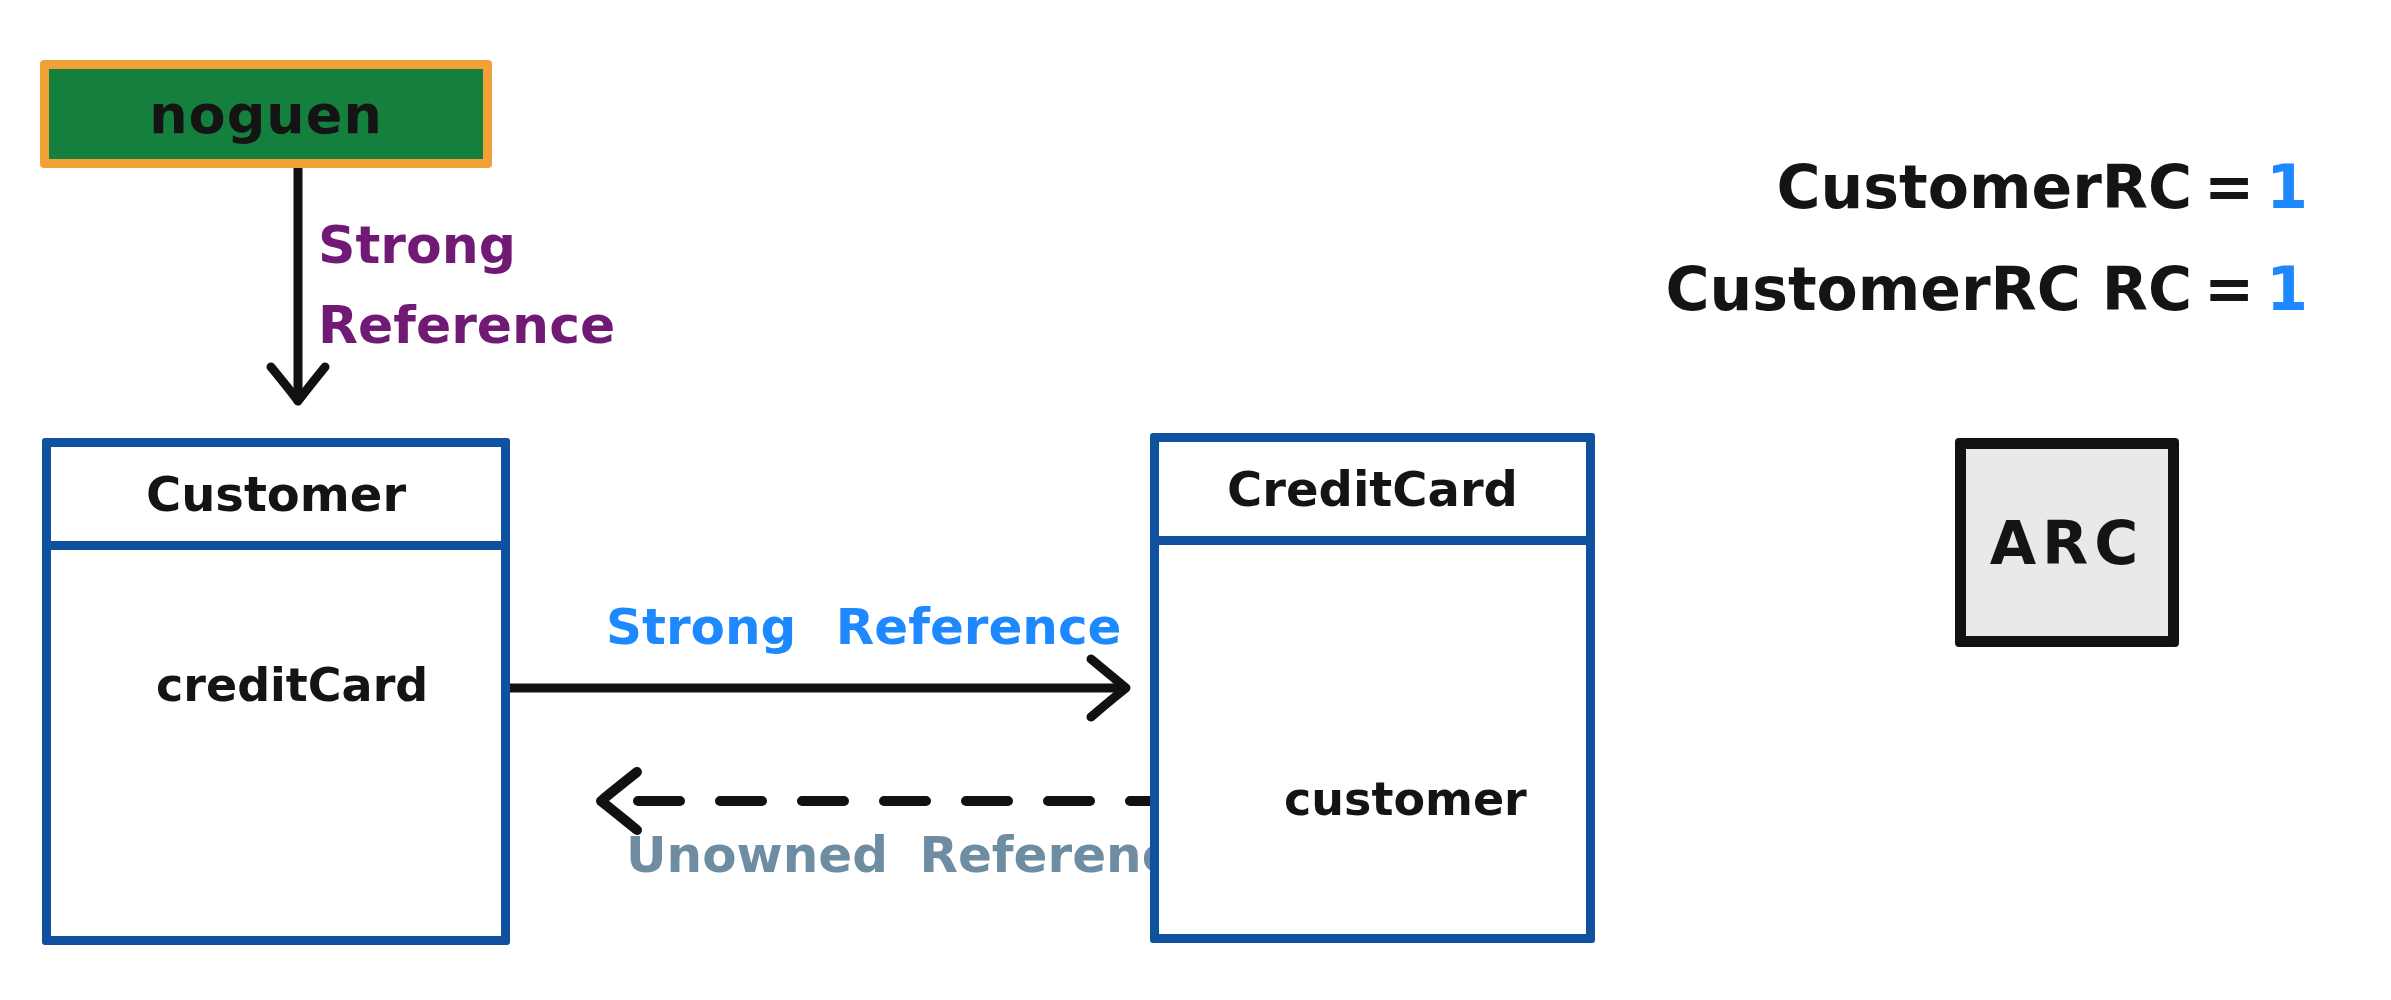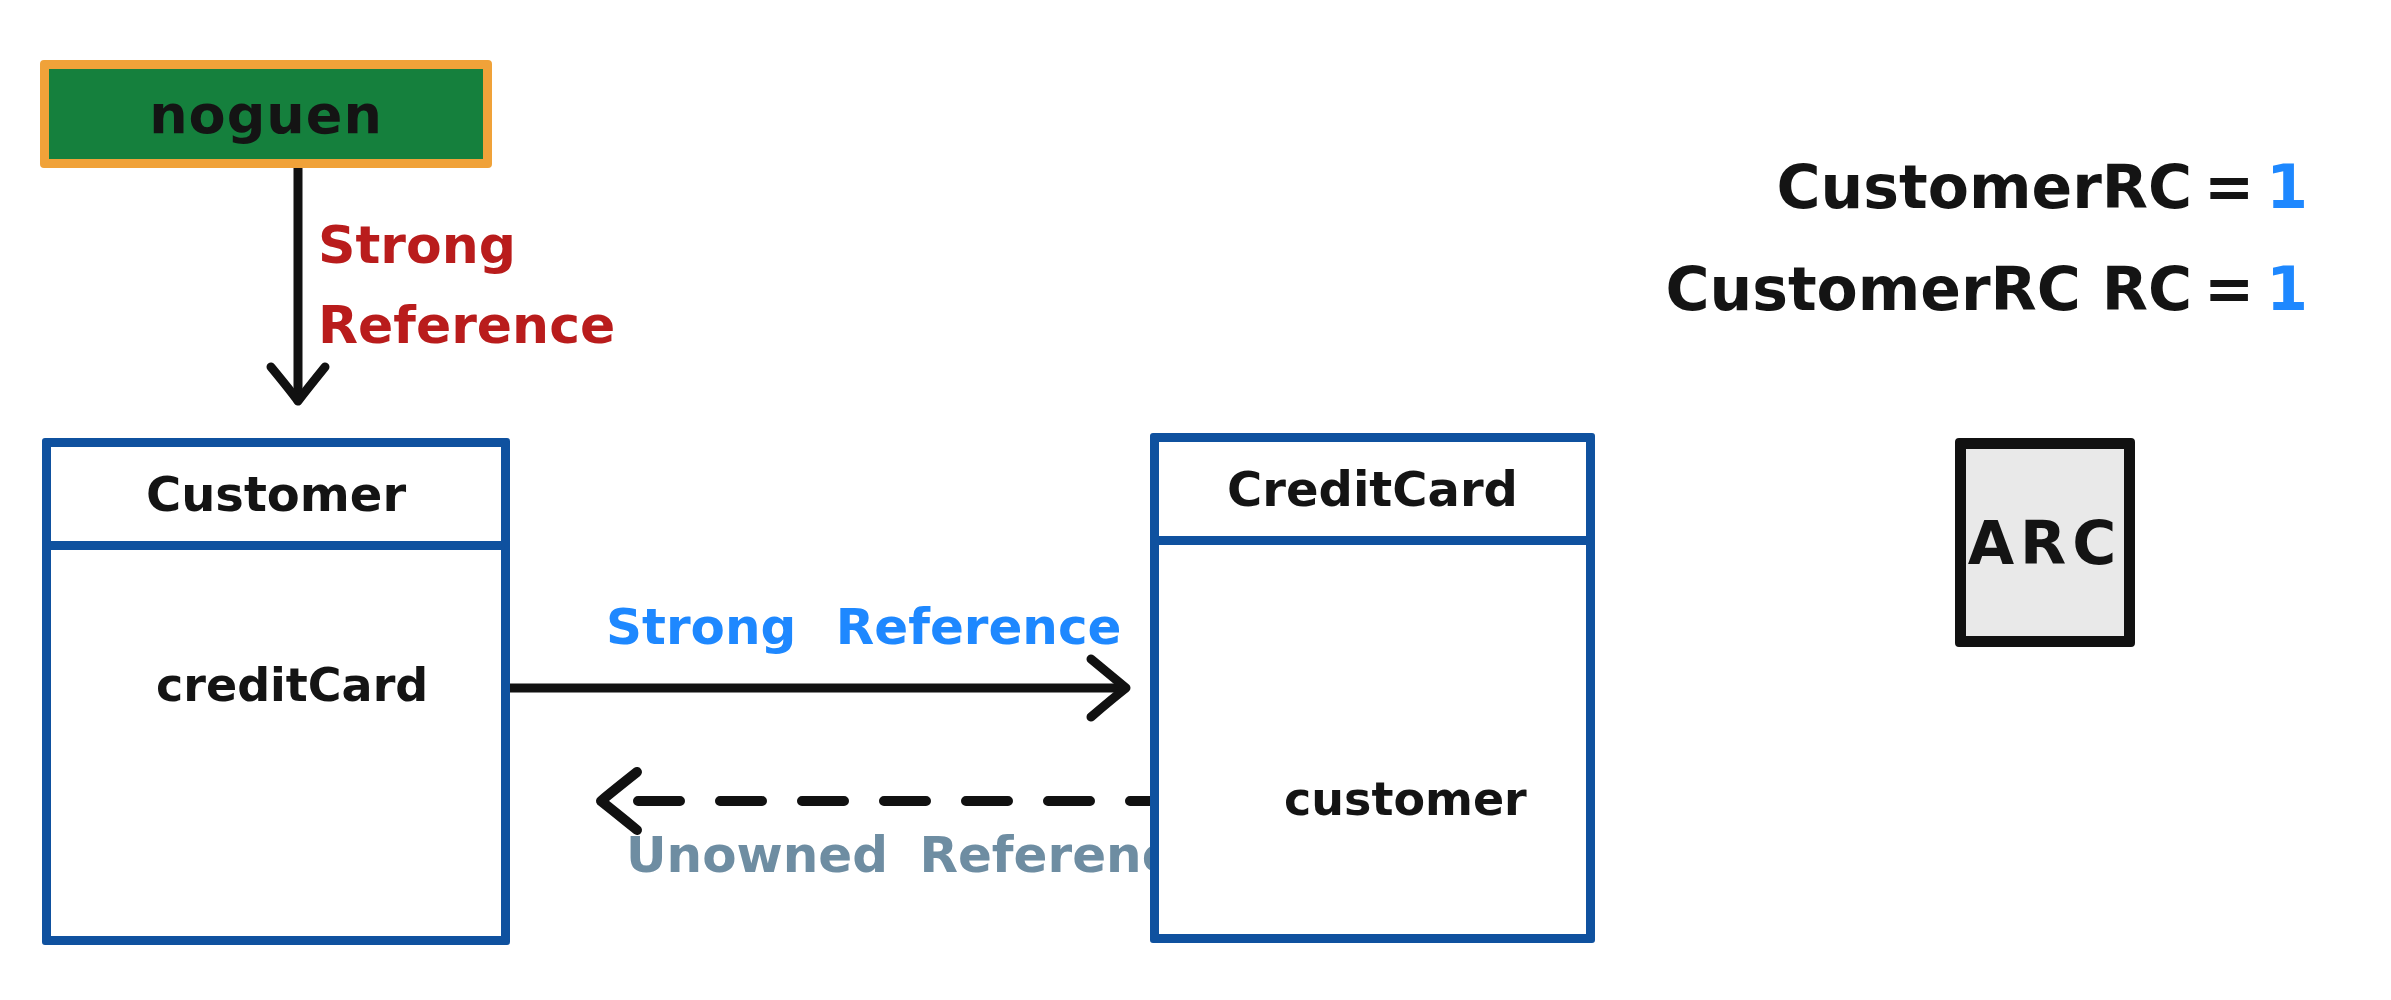--- a/index.html
+++ b/index.html
@@ -49,21 +49,21 @@
 
   .field {
     font-size: 46px; font-weight: 600; color: #141414; white-space: nowrap;
   }
   #field-creditcard { left: 156px; top: 658px; }
   #field-customer  { left: 1284px; top: 772px; }
 
   
   .lbl-strong-v {
     left: 318px; top: 205px;
-    font-size: 52px; font-weight: 600; color: #b91c1c;
+    font-size: 52px; font-weight: 600; color: #701a75;
     line-height: 80px; white-space: nowrap;
   }
   .lbl-strong-h {
     left: 606px; top: 598px;
     font-size: 50px; font-weight: 600; color: #1E88FF;
     word-spacing: 22px; white-space: nowrap;
   }
   .lbl-unowned {
     left: 626px; top: 826px;
     font-size: 50px; font-weight: 600; color: #6E8DA2;
@@ -76,21 +76,21 @@
     text-align: right;
     font-size: 60px; font-weight: 600; color: #141414;
     line-height: 102px; white-space: nowrap;
   }
   .rc-block .eq { margin: 0 12px; }
   .rc-block .val { color: #1E88FF; }
 
   
   .arc-box {
     left: 1955px; top: 438px;
-    width: 180px; height: 209px;
+    width: 224px; height: 209px;
     border: 11px solid #111111;
     background: #E9E9E9;
     border-radius: 4px;
     box-sizing: border-box;
     display: flex; align-items: center; justify-content: center;
   }
   .arc-box .lbl {
     font-size: 60px; font-weight: 700; letter-spacing: 6px; color: #141414;
   }
 

